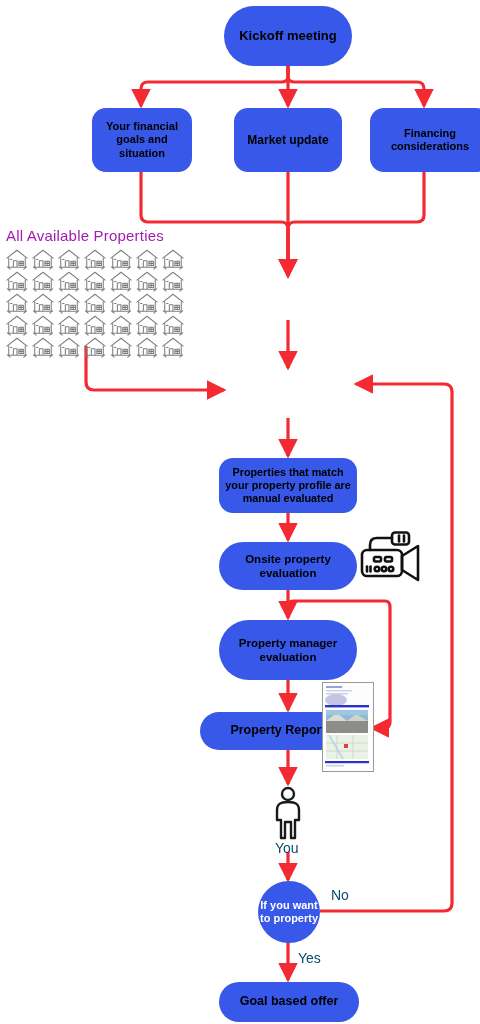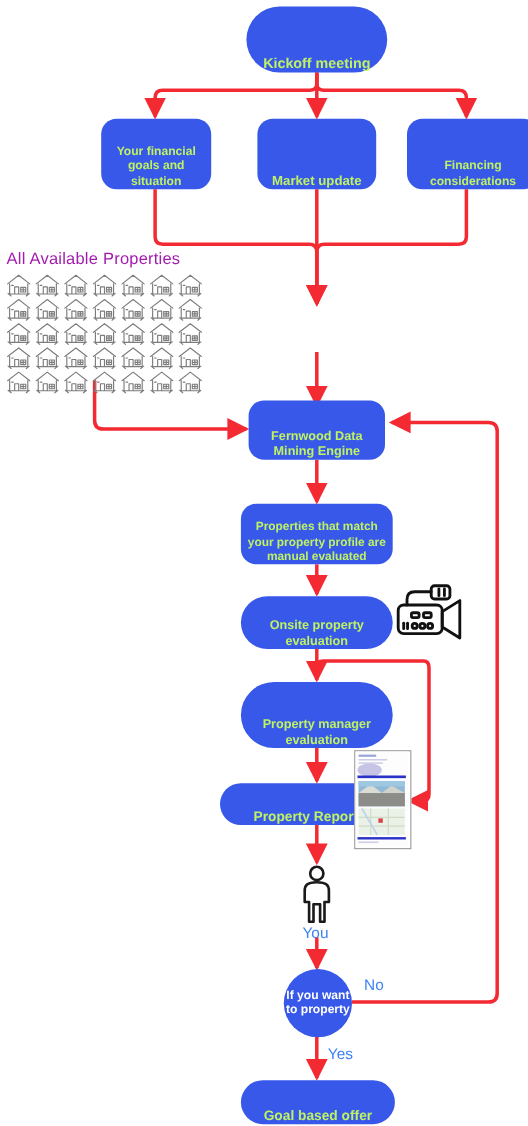--- a/index.html
+++ b/index.html
@@ -1,28 +1,28 @@
 <!DOCTYPE html>
 <html><head>
 <meta charset="utf-8">
 <style>
   html,body{margin:0;padding:0;background:#ffffff;}
   body{width:480px;height:1024px;position:relative;overflow:hidden;
        font-family:"Liberation Sans","DejaVu Sans",sans-serif;}
   #stage{position:absolute;inset:0;width:480px;height:1024px;}
   .svg-layer{position:absolute;left:0;top:0;width:480px;height:1024px;}
-  .node{position:absolute;background:#3758e8;color:#bef264;border-radius:14px;
-        display:flex;align-items:flex-end;justify-content:center;text-align:center;
+  .node{position:absolute;background:#3758e8;color:#000000;border-radius:14px;
+        display:flex;align-items:center;justify-content:center;text-align:center;
         font-weight:bold;line-height:1.22;box-sizing:border-box;z-index:5;}
   .node span{display:block;padding:0 6px;}
   .pill{border-radius:999px;}
   .decision{position:absolute;background:#3758e8;color:#fff;border-radius:50%;
         display:flex;align-items:center;justify-content:center;text-align:center;
         font-weight:bold;font-size:11px;line-height:1.2;z-index:6;}
-  .lbl{position:absolute;color:#3b82f6;z-index:7;}
+  .lbl{position:absolute;color:#0c4a6e;z-index:7;}
   .grid-title{position:absolute;font-size:15px;color:#a21caf;letter-spacing:.2px;}
   .house-grid{position:absolute;display:grid;grid-template-columns:repeat(7,26px);
         grid-auto-rows:22px;z-index:3;}
   .house-grid svg{display:block;}
   .icon-abs{position:absolute;z-index:8;}
   .report{position:absolute;z-index:8;border:1px solid #9a9a9a;background:#fff;
         overflow:hidden;}
 </style>
 </head>
 <body>
@@ -77,23 +77,20 @@
     <span>Your financial goals and situation</span>
   </div>
   <div class="node" style="left:234px;top:108px;width:108px;height:64px;font-size:12px;">
     <span>Market update</span>
   </div>
   <div class="node" style="left:370px;top:108px;width:120px;height:64px;font-size:11px;">
     <span>Financing considerations</span>
   </div>
 
 
-  <div class="node" style="left:226px;top:364px;width:124px;height:54px;font-size:11.5px;">
-    <span>Fernwood Data Mining Engine</span>
-  </div>
 
   <div class="node pill" style="left:219px;top:542px;width:138px;height:48px;font-size:11.5px;">
     <span>Onsite property evaluation</span>
   </div>
 
   <div class="node" style="left:219px;top:458px;width:138px;height:55px;font-size:10.8px;">
     <span>Properties that match your property profile are manual evaluated</span>
   </div>
 
   <div class="node pill" style="left:219px;top:620px;width:138px;height:60px;font-size:11.5px;">

